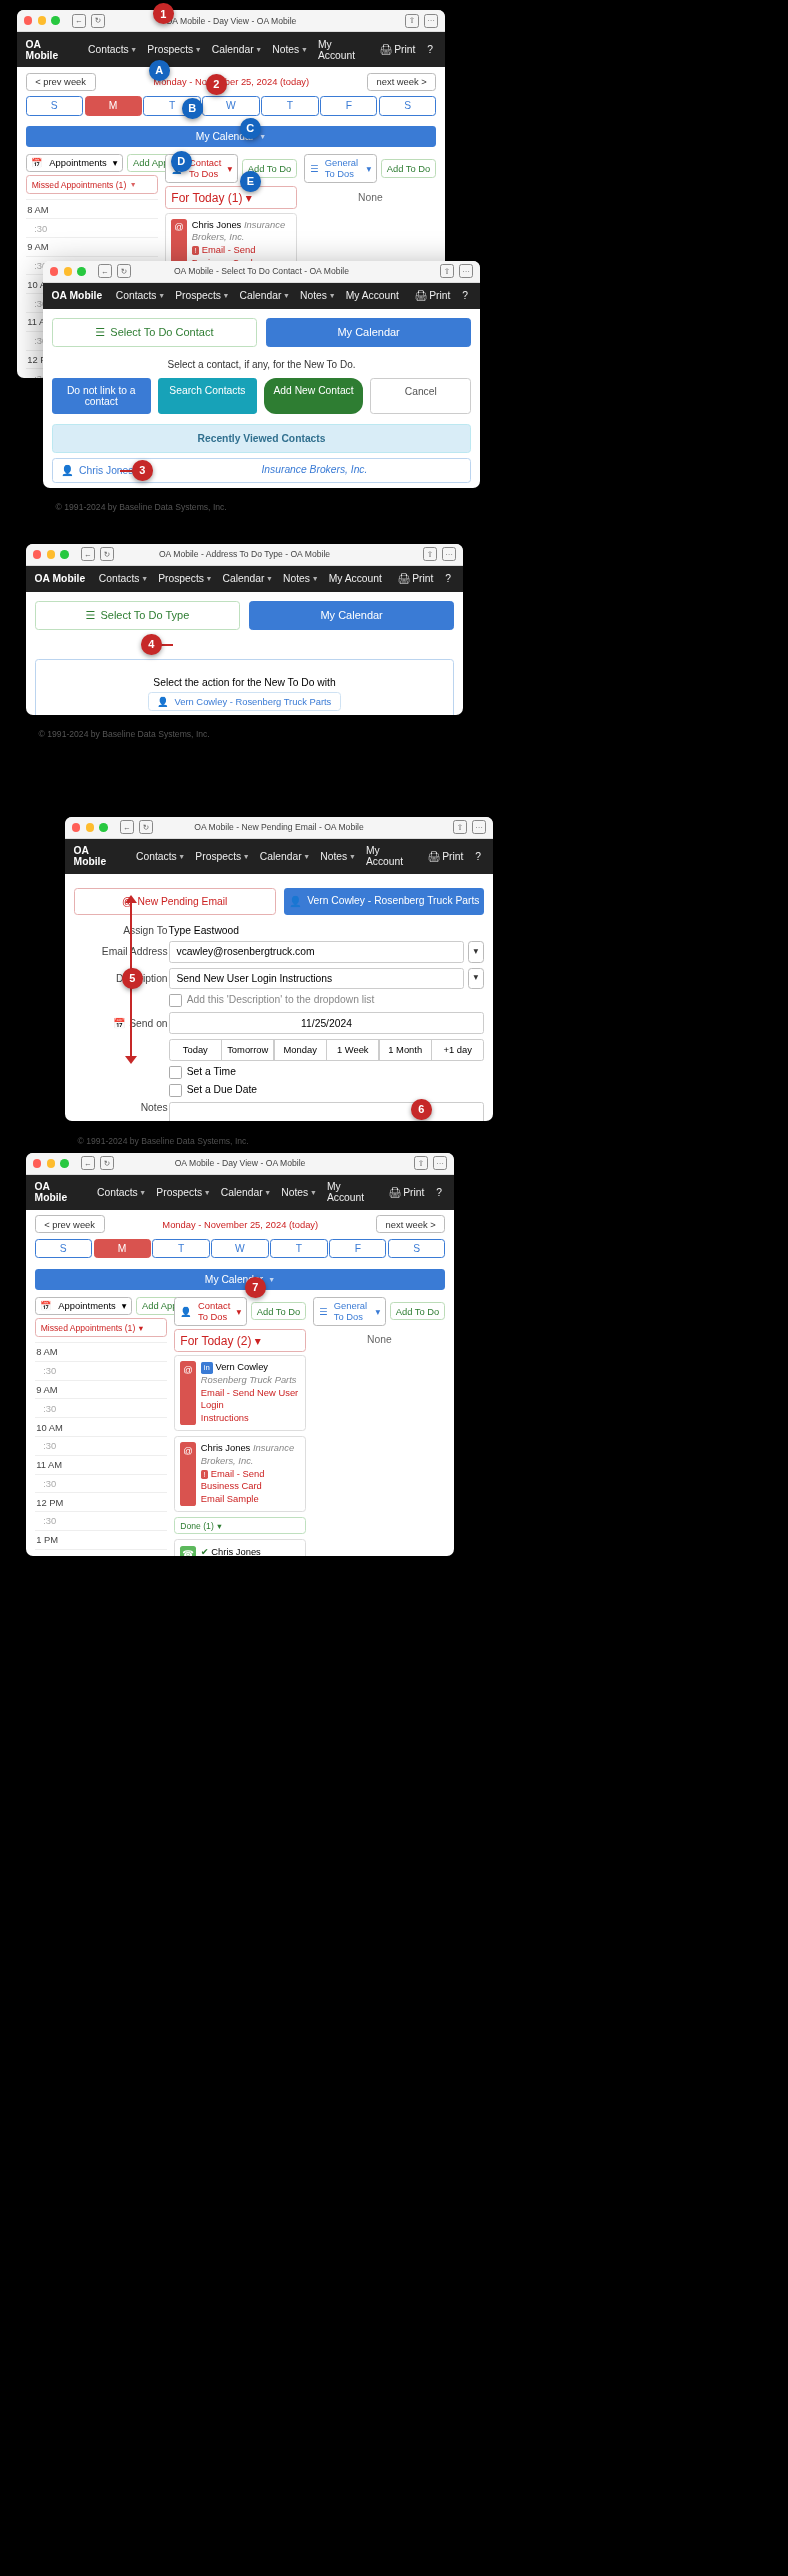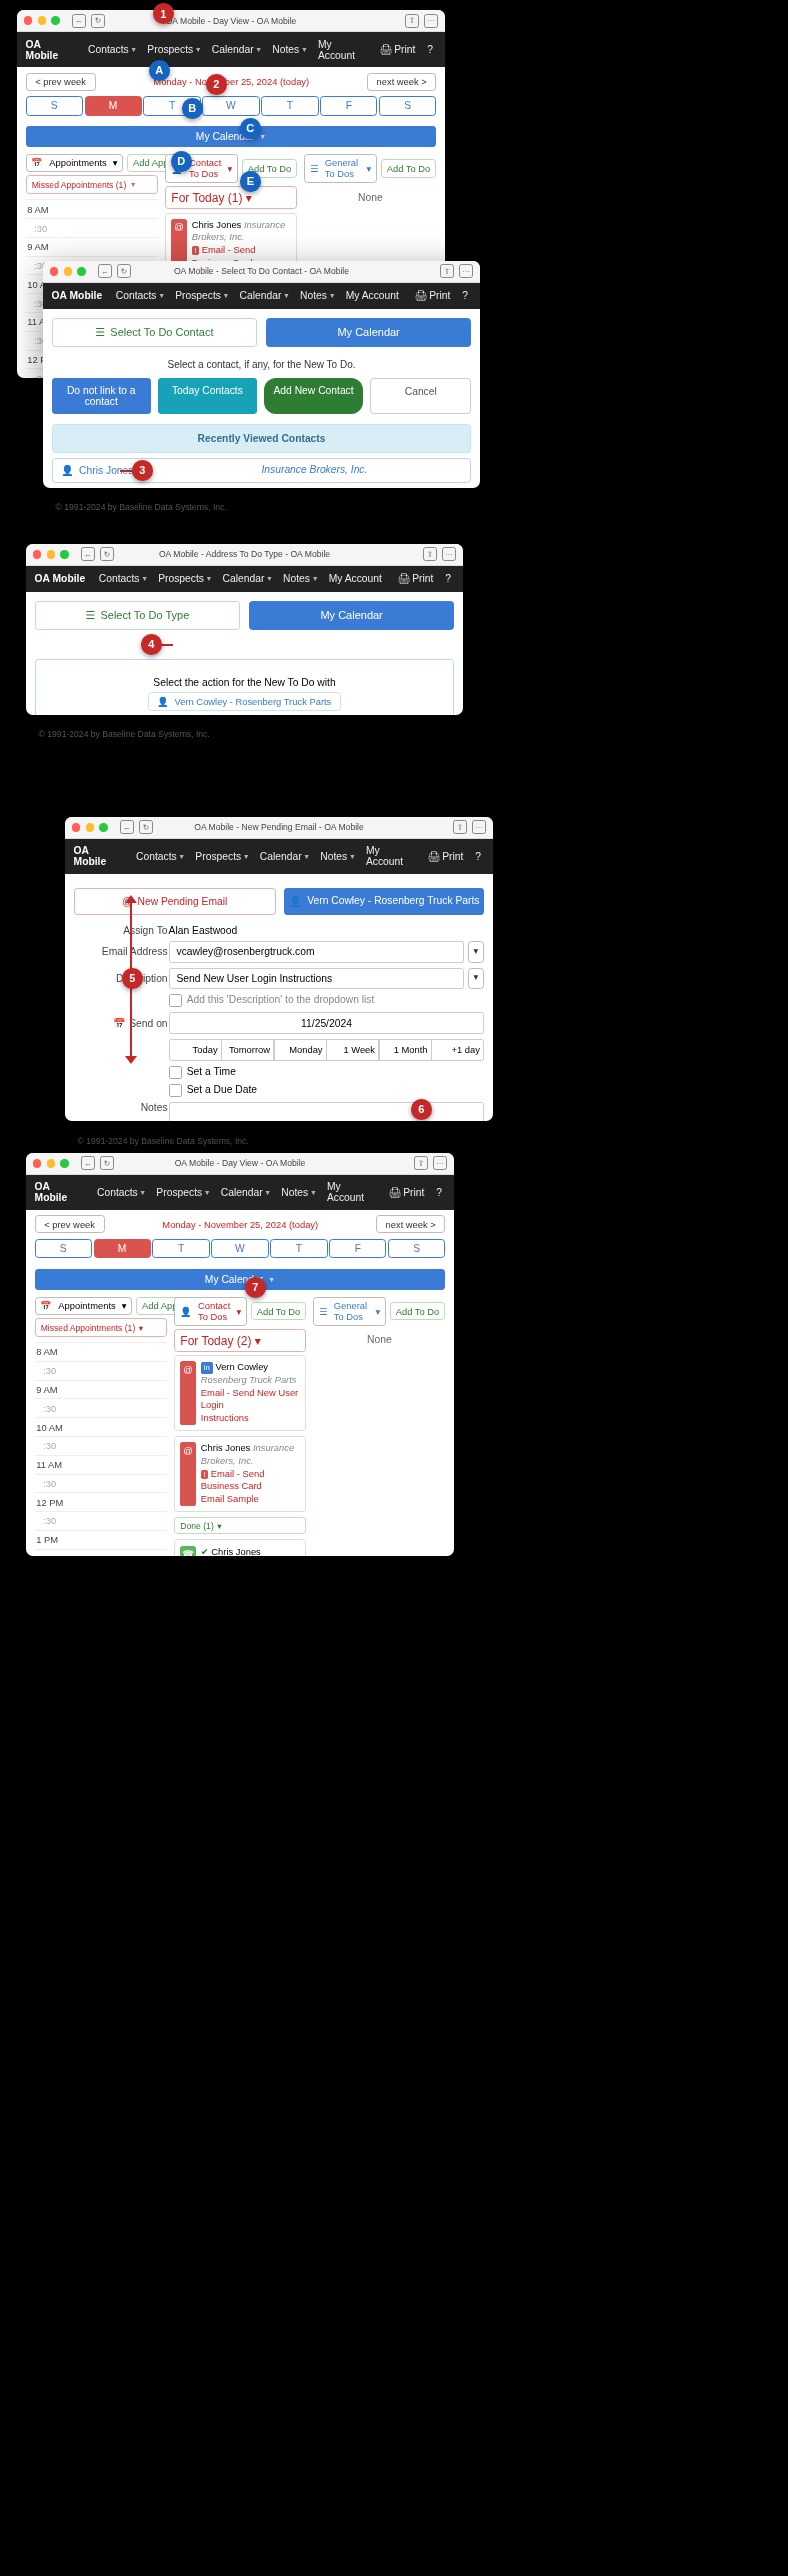--- a/index.html
+++ b/index.html
@@ -80,21 +80,21 @@
   .act-link{ color:#c22; font-size:10.3px; display:flex; gap:5.1px; align-items:center;}
 
   .form{ padding:0 8.6px 8.6px; font-size:10.3px;}
   .new-email-btn{ border:0.9px solid #e6b0b0; color:#c22; border-radius:3.4px; padding:6.9px 0; text-align:center; font-size:10.3px; display:flex; justify-content:center; gap:5.1px; margin:6.9px 0 5.1px;}
   .big-blue{ background:#3a7bd5; color:#fff; border-radius:3.4px; padding:6.9px 0; text-align:center; font-size:10.3px; margin:6.9px 0 5.1px; display:flex; justify-content:center; gap:5.1px;}
   .frow{ display:flex; align-items:center; gap:1px; margin:5.1px 0;}
   .flabel{ width:94px; text-align:right; color:#444;}
   .fval{ flex:1;}
   .finput{ width:100%; border:0.9px solid #ccc; border-radius:2.6px; padding:4.3px 6.9px; font-size:10.3px; box-sizing:border-box;}
   .seg{ display:flex;}
-  .seg .s{ flex:1; border:0.9px solid #ccc; padding:4.3px 3.4px; text-align:right; font-size:9.4px; margin-left:-0.9px;}
+  .seg .s{ flex:1; border:0.9px solid #ccc; padding:4.3px 3.4px; text-align:center; font-size:9.4px; margin-left:-0.9px;}
   .seg .s:first-child{ border-radius:2.6px 0 0 2.6px; margin-left:0;}
   .seg .s:last-child{ border-radius:0 2.6px 2.6px 0;}
   .chk{ width:11px; height:11px; border:0.9px solid #aaa; border-radius:1.7px; display:inline-block; vertical-align:middle; margin-right:5.1px;}
   .arrow-v{ position:absolute; width:0; border-left:2.6px solid #c62828;}
   .arrow-head{ position:absolute; width:0; height:0; border-left:6px solid transparent; border-right:6px solid transparent;}
 </style>
 </head>
 <body>
 
 <div class="stage">
@@ -281,21 +281,21 @@
   <div class="select-bar">
     <div class="sel-btn">
           <span style="color:#2e7d32;">☰</span>
           <span>Select To Do Contact</span>
         </div>
     <div class="sel-btn blue">My Calendar</div>
   </div>
   <div class="info-line">Select a contact, if any, for the New To Do.</div>
   <div class="three-btns">
     <div class="tb blue">Do not link to a contact</div>
-    <div class="tb teal">Today Contacts</div>
+    <div class="tb teal">Search Contacts</div>
     <div class="tb green">Add New Contact</div>
     <div class="tb ghost">Cancel</div>
   </div>
   <div class="band">Recently Viewed Contacts</div>
   <div class="contact-list">
     <div class="contact-row">
       <div class="nm">
             <span style="color:#3a7bd5;">👤</span>
             <span>Chris Jones</span>
           </div>
@@ -438,21 +438,21 @@
           <span>New Pending Email</span>
         </div>
     <div style="flex:1;" class="big-blue">
           <span>👤</span>
           <span>Vern Cowley - Rosenberg Truck Parts</span>
         </div>
   </div>
   <div class="form">
     <div class="frow">
           <div class="flabel">Assign To</div>
-          <div class="fval">Alan Eastwood</div>
+          <div class="fval">Type Eastwood</div>
         </div>
     <div class="frow">
       <div class="flabel">Email Address</div>
       <div class="fval" style="display:flex; gap:3.4px;">
         <input class="finput" value="vcawley@rosenbergtruck.com" style="">
         <span class="btn-outline" style="padding:2.6px 5.1px;">▾</span>
       </div>
     </div>
     <div class="frow">
       <div class="flabel">Description</div>

